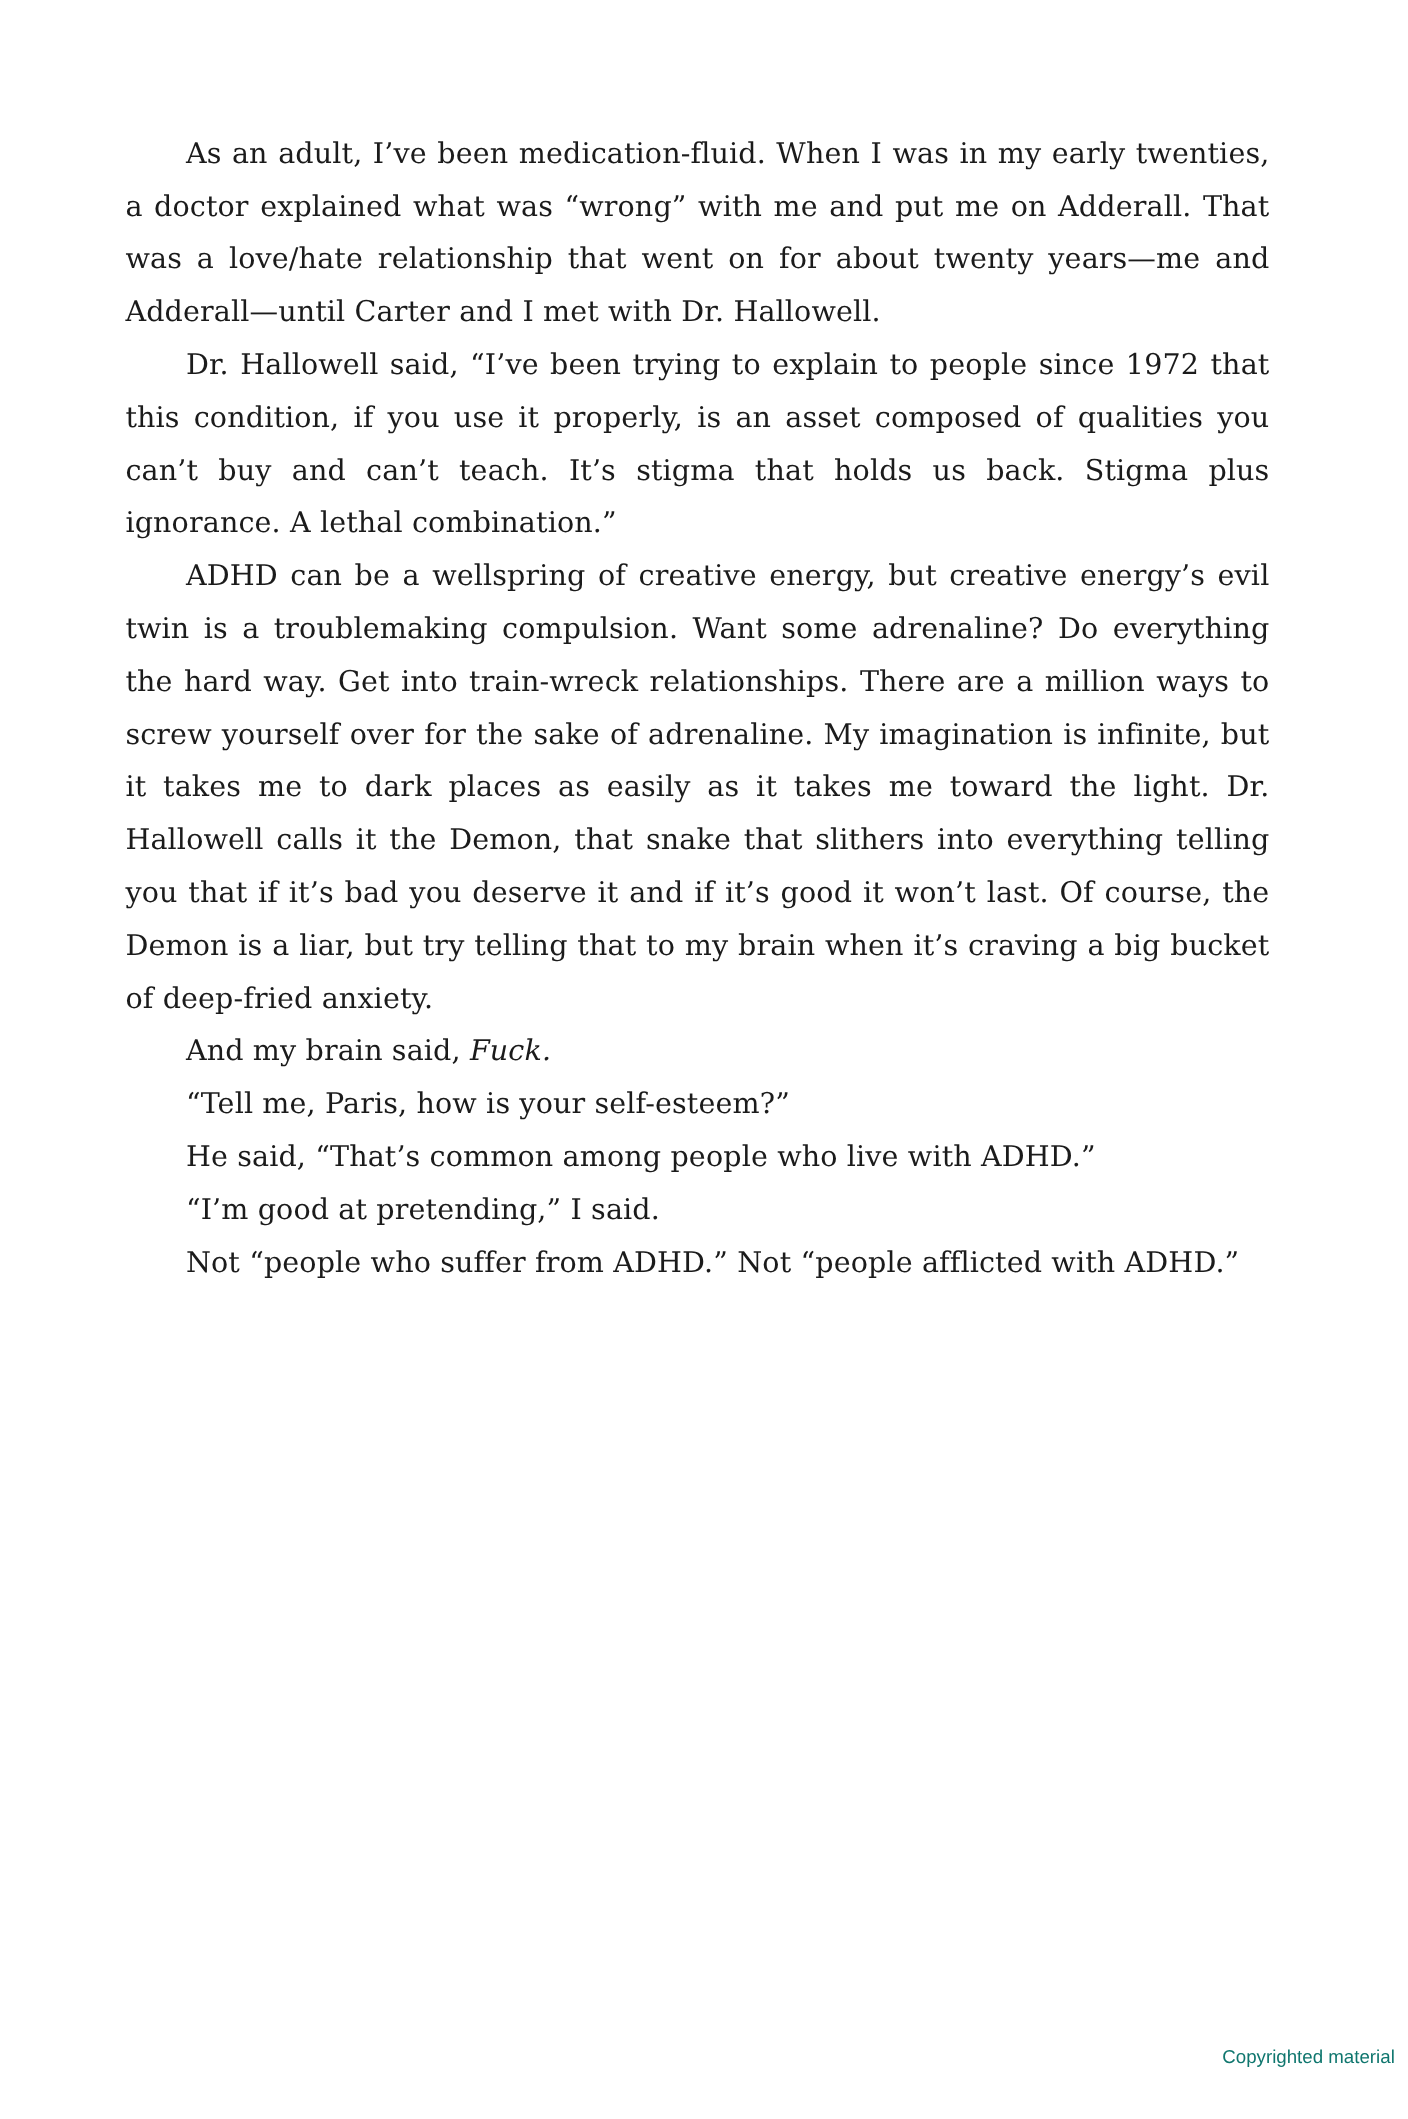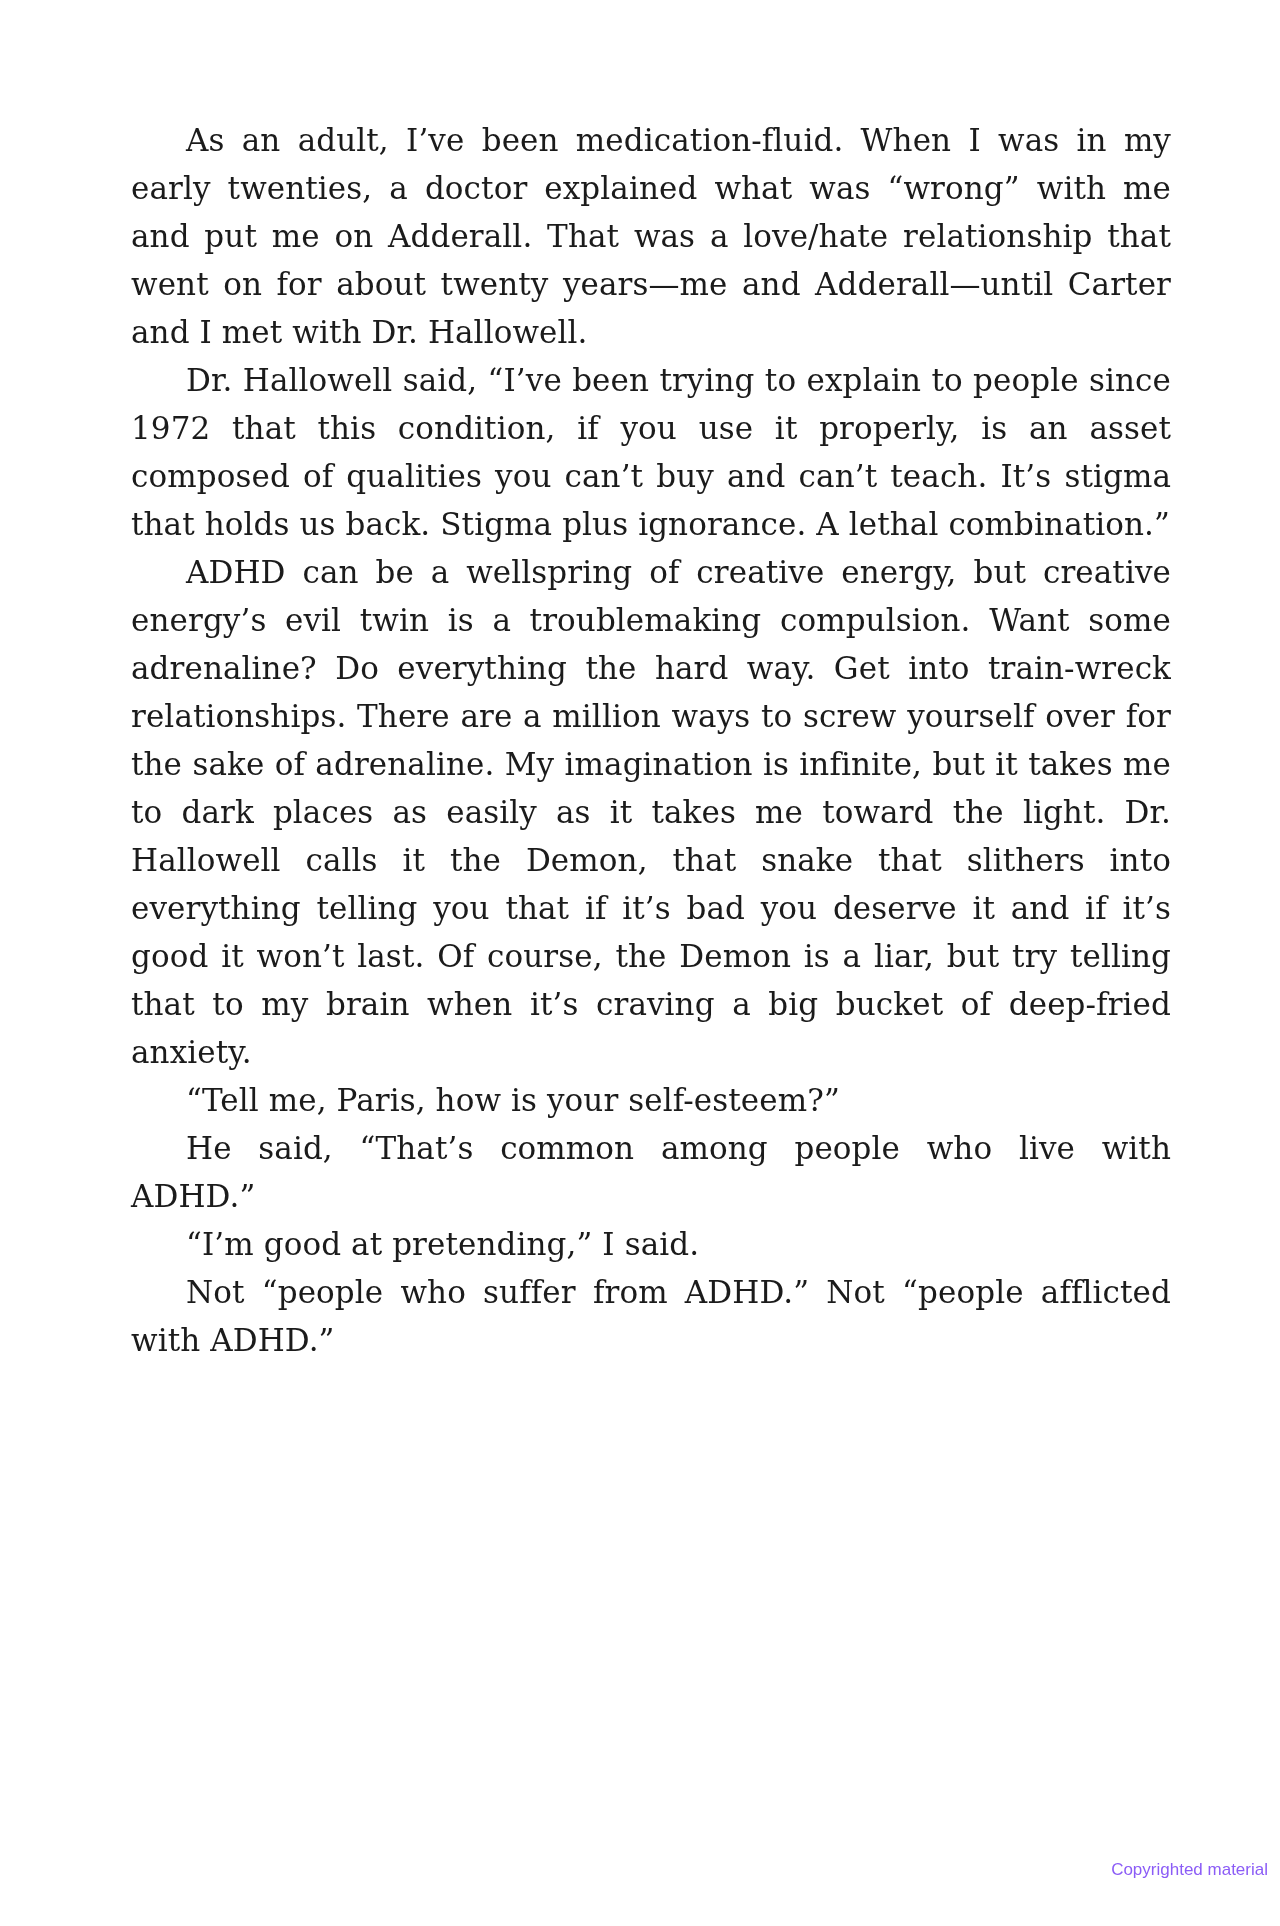--- a/index.html
+++ b/index.html
@@ -15,52 +15,53 @@
     font-family: "DejaVu Serif", "Liberation Serif", serif;
     color: #1b1b1b;
   }
   .page {
     position: absolute;
     inset: 0;
     background: #ffffff;
   }
   .text-block {
     position: absolute;
-    left: 131px;
+    left: 114px;
     top: 116px;
     width: 1040px;
-    font-size: 31px;
+    font-size: 26px;
     line-height: 48px;
     text-align: justify;
     letter-spacing: 0.1px;
   }
   .para {
     margin: 0;
     padding: 0;
     text-indent: 55px;
   }
   .para em {
     font-style: italic;
   }
   .copyright {
     position: absolute;
     right: 12px;
     bottom: 46px;
     font-family: "Liberation Sans", sans-serif;
     font-size: 17px;
-    color: #8b5cf6;
+    color: #0f766e;
   }
 </style>
 </head>
 <body>
 
 <div class="page">
   <div class="text-block">
       <p class="para"><span>As an adult, I’ve been medication-fluid. When I was in my early twenties, a doctor explained what was “wrong” with me and put me on Adderall. That was a love/hate relationship that went on for about twenty years—me and Adderall—until Carter and I met with Dr. Hallowell.</span></p>
       <p class="para"><span>Dr. Hallowell said, “I’ve been trying to explain to people since 1972 that this condition, if you use it properly, is an asset composed of qualities you can’t buy and can’t teach. It’s stigma that holds us back. Stigma plus ignorance. A lethal combination.”</span></p>
       <p class="para"><span>ADHD can be a wellspring of creative energy, but creative energy’s evil twin is a troublemaking compulsion. Want some adrenaline? Do everything the hard way. Get into train-wreck relationships. There are a million ways to screw yourself over for the sake of adrenaline. My imagination is infinite, but it takes me to dark places as easily as it takes me toward the light. Dr. Hallowell calls it the Demon, that snake that slithers into everything telling you that if it’s bad you deserve it and if it’s good it won’t last. Of course, the Demon is a liar, but try telling that to my brain when it’s craving a big bucket of deep-fried anxiety.</span></p>
+      <p class="para"><span>And my brain said, </span><em>Fuck.</em></p>
       <p class="para"><span>“Tell me, Paris, how is your self-esteem?”</span></p>
       <p class="para"><span>He said, “That’s common among people who live with ADHD.”</span></p>
       <p class="para"><span>“I’m good at pretending,” I said.</span></p>
       <p class="para"><span>Not “people who suffer from ADHD.” Not “people afflicted with ADHD.”</span></p>
     </div>
   <div class="copyright">Copyrighted material</div>
 </div>
 
 </body></html>

